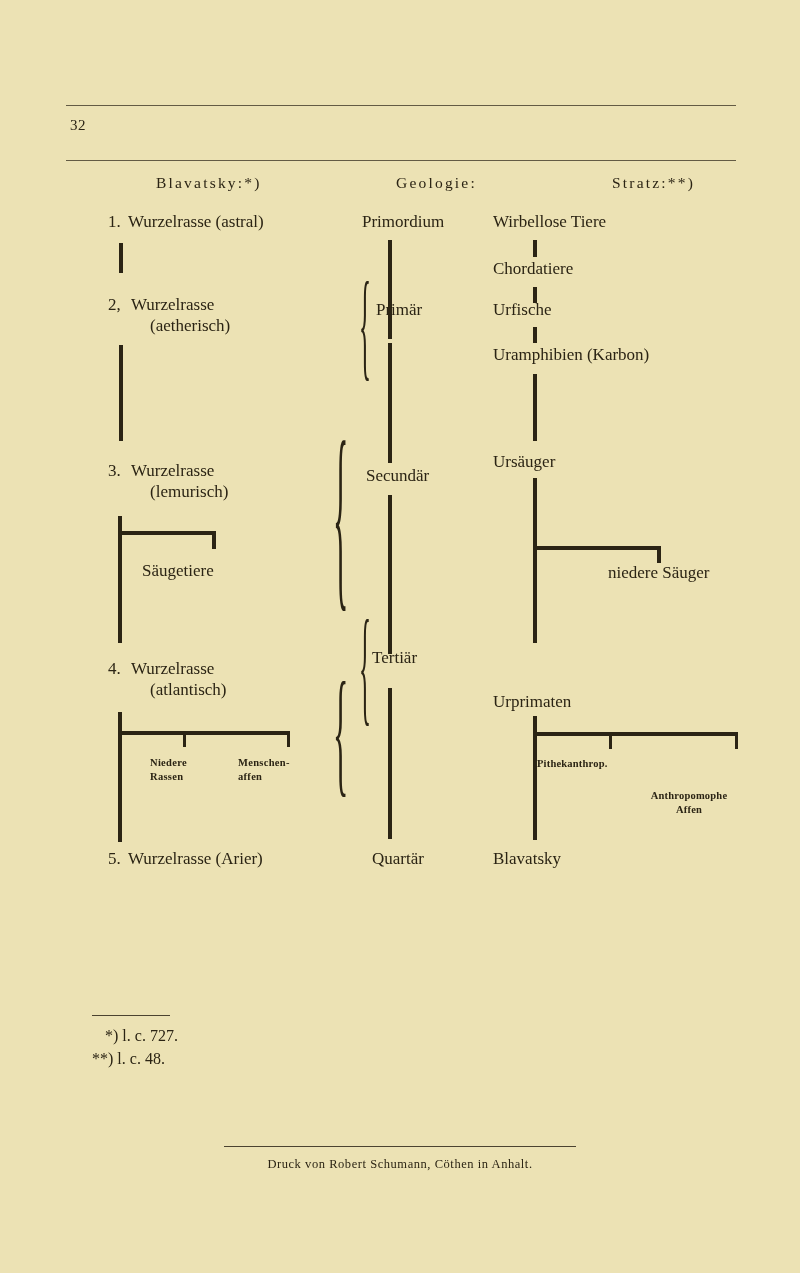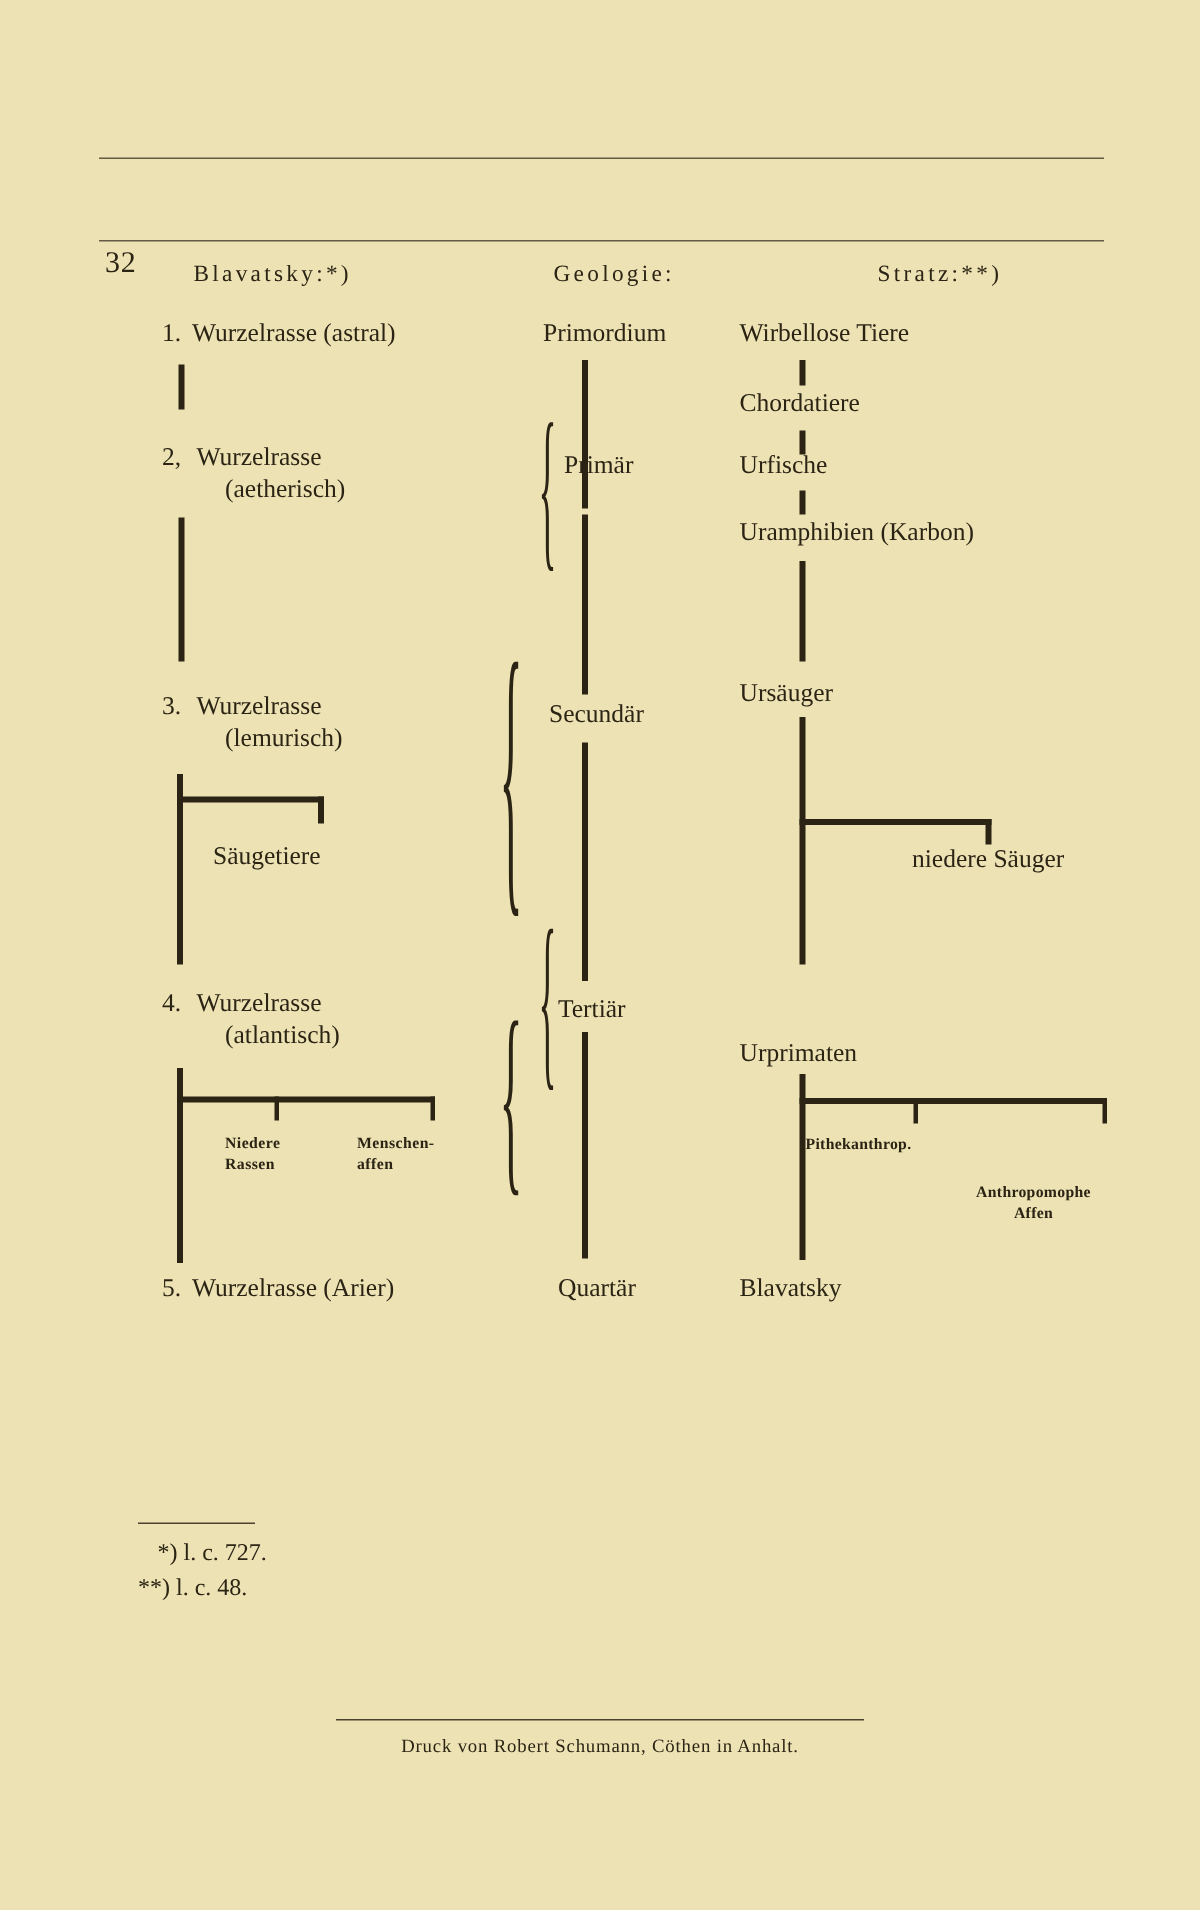--- a/index.html
+++ b/index.html
@@ -13,27 +13,27 @@
     position:relative;
   }
   .page{position:absolute;inset:0;}
 
   
   .rule{position:absolute;height:1px;background:#4b4330;opacity:.85;}
   .rule-top{left:66px;top:105px;width:670px;}
   .rule-bot{left:66px;top:160px;width:670px;}
   .folio{
     position:absolute;left:70px;top:117px;
-    font-size:20px;letter-spacing:.5px;margin-top:47px;
+    font-size:15px;letter-spacing:.5px;
   }
 
   
   .colhead{
     position:absolute;top:174px;
-    font-size:15.5px;letter-spacing:2.2px;white-space:nowrap;
+    font-size:15.5px;letter-spacing:2.2px;white-space:nowrap;margin-left:27px;
   }
   .colhead.a{left:129px;}
   .colhead.b{left:369px;}
   .colhead.c{left:585px;}
 
   
   .txt{position:absolute;white-space:nowrap;font-size:17px;line-height:1.18;}
   .txt.tiny{
     font-family:"Liberation Serif",serif;
     font-size:10.5px;font-weight:bold;letter-spacing:.3px;
@@ -132,21 +132,21 @@
 
   <div class="brace" style="left:333px;top:484px;font-size:64px;transform:scaleX(.5) scaleY(3.2);">{</div>
   <div class="brace" style="left:333px;top:700px;font-size:64px;transform:scaleX(.5) scaleY(2.2);">{</div>
 
   <div class="brace" style="left:359px;top:299px;font-size:50px;transform:scaleX(.5) scaleY(2.4);">{</div>
   <div class="brace" style="left:359px;top:640px;font-size:50px;transform:scaleX(.5) scaleY(2.6);">{</div>
 
   <div class="txt" style="left:362px;top:212px;">Primordium</div>
   <div class="txt" style="left:376px;top:300px;">Primär</div>
   <div class="txt" style="left:366px;top:466px;">Secundär</div>
-  <div class="txt" style="left:372px;top:663px;">Tertiär</div>
+  <div class="txt" style="left:372px;top:648px;">Tertiär</div>
   <div class="txt" style="left:372px;top:849px;">Quartär</div>
 
   <div class="txt" style="left:493px;top:212px;">Wirbellose Tiere</div>
   <div class="vbar" style="left:533px;top:240px;height:17px;"></div>
 
   <div class="txt" style="left:493px;top:259px;">Chordatiere</div>
   <div class="vbar" style="left:533px;top:287px;height:16px;"></div>
 
   <div class="txt" style="left:493px;top:300px;">Urfische</div>
   <div class="vbar" style="left:533px;top:327px;height:16px;"></div>

